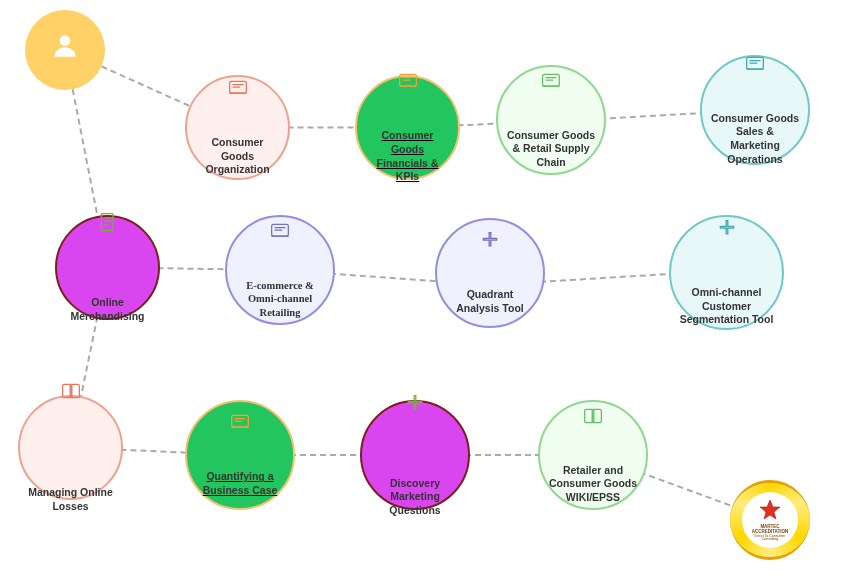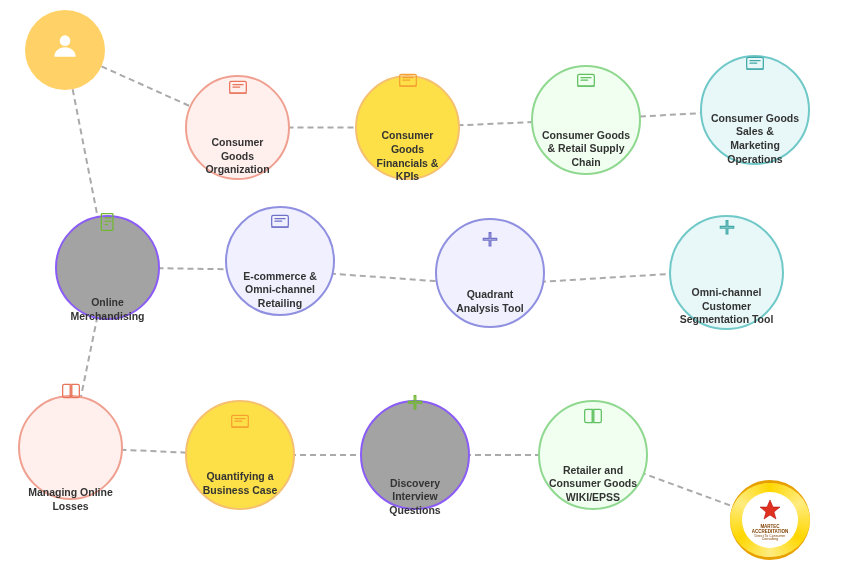--- a/index.html
+++ b/index.html
@@ -59,22 +59,23 @@
     
     .node-coral {
       background: #fff0ee;
       border: 2px solid #f0a090;
       justify-content: center;
     }
     .node-coral .icon { color: #e8745a; }
 
     
     .node-orange {
-      background: #fde047;
+      background: #22c55e;
       border: 2px solid #f5c070;
+      text-decoration: underline;
     }
     .node-orange .icon { color: #f5a030; }
 
     
     .node-green {
       background: #f0fff0;
       border: 2px solid #90d890;
     }
     .node-green .icon { color: #60c060; }
 
@@ -87,22 +88,22 @@
 
     
     .node-purple {
       background: #f0f0ff;
       border: 2px solid #9090e0;
     }
     .node-purple .icon { color: #7070c8; }
 
     
     .node-lime {
-      background: #a3a3a3;
-      border: 2px solid #8b5cf6;
+      background: #d946ef;
+      border: 2px solid #7f1d1d;
       gap: 26px;
     }
     .node-lime .icon { color: #70b830; }
 
     
     .badge {
       position: absolute;
       width: 80px; height: 80px;
       border-radius: 50%;
       background: radial-gradient(circle, #fff8e0 0%, #ffe080 60%, #f0c020 100%);
@@ -146,21 +147,21 @@
         </svg></div>
       <div class="label">Consumer Goods Organization</div>
     </div>
     <div class="node node-orange" style="left: 355px; top: 75px; width: 105px; height: 105px;">
       <div class="icon"><svg width="20" height="20" viewBox="0 0 24 24" fill="currentColor">
           <rect x="2" y="4" width="20" height="14" rx="2" fill="none" stroke="currentColor" stroke-width="1.5"></rect>
           <path d="M6 8h12M6 11h8M2 18h20" stroke="currentColor" stroke-width="1.5" stroke-linecap="round"></path>
         </svg></div>
       <div class="label">Consumer Goods Financials &amp; KPIs</div>
     </div>
-    <div class="node node-green" style="left: 531px; top: 65px; width: 110px; height: 110px;">
+    <div class="node node-green" style="left: 496px; top: 65px; width: 110px; height: 110px;">
       <div class="icon"><svg width="20" height="20" viewBox="0 0 24 24" fill="currentColor">
           <rect x="2" y="4" width="20" height="14" rx="2" fill="none" stroke="currentColor" stroke-width="1.5"></rect>
           <path d="M6 8h12M6 11h8M2 18h20" stroke="currentColor" stroke-width="1.5" stroke-linecap="round"></path>
         </svg></div>
       <div class="label">Consumer Goods &amp; Retail Supply Chain</div>
     </div>
     <div class="node node-teal" style="left: 700px; top: 55px; width: 110px; height: 110px;">
       <div class="icon"><svg width="20" height="20" viewBox="0 0 24 24" fill="currentColor">
           <rect x="2" y="4" width="20" height="14" rx="2" fill="none" stroke="currentColor" stroke-width="1.5"></rect>
           <path d="M6 8h12M6 11h8M2 18h20" stroke="currentColor" stroke-width="1.5" stroke-linecap="round"></path>
@@ -169,21 +170,21 @@
     </div>
     <div class="node node-lime" style="left: 55px; top: 215px; width: 105px; height: 105px;">
       <div class="icon"><svg width="20" height="20" viewBox="0 0 24 24" fill="currentColor" style="color:inherit">
           <rect x="4" y="2" width="14" height="20" rx="1" fill="none" stroke="currentColor" stroke-width="1.5"></rect>
           <line x1="8" y1="7" x2="16" y2="7" stroke="currentColor" stroke-width="1.5"></line>
           <line x1="8" y1="11" x2="16" y2="11" stroke="currentColor" stroke-width="1.5"></line>
           <line x1="8" y1="15" x2="12" y2="15" stroke="currentColor" stroke-width="1.5"></line>
         </svg></div>
       <div class="label">Online Merchandising</div>
     </div>
-    <div class="node node-purple" style="left: 225px; top: 206px; width: 110px; height: 110px;">
+    <div class="node node-purple" style="left: 225px; top: 215px; width: 110px; height: 110px; font-family: Liberation Serif, serif;">
       <div class="icon"><svg width="20" height="20" viewBox="0 0 24 24" fill="currentColor">
           <rect x="2" y="4" width="20" height="14" rx="2" fill="none" stroke="currentColor" stroke-width="1.5"></rect>
           <path d="M6 8h12M6 11h8M2 18h20" stroke="currentColor" stroke-width="1.5" stroke-linecap="round"></path>
         </svg></div>
       <div class="label">E-commerce &amp; Omni-channel Retailing</div>
     </div>
     <div class="node node-purple" style="left: 435px; top: 218px; width: 110px; height: 110px;">
       <div class="icon"><svg width="20" height="20" viewBox="0 0 24 24" fill="currentColor">
           <path d="M11 3h2v7h7v2h-7v7h-2v-7H4v-2h7z" opacity="0.3"></path>
           <path d="M11 3h2v7h7v2h-7v7h-2v-7H4v-2h7z" fill="none" stroke="currentColor" stroke-width="1.5"></path>
@@ -210,21 +211,21 @@
           <rect x="2" y="4" width="20" height="14" rx="2" fill="none" stroke="currentColor" stroke-width="1.5"></rect>
           <path d="M6 8h12M6 11h8M2 18h20" stroke="currentColor" stroke-width="1.5" stroke-linecap="round"></path>
         </svg></div>
       <div class="label">Quantifying a Business Case</div>
     </div>
     <div class="node node-lime" style="left: 360px; top: 400px; width: 110px; height: 110px;">
       <div class="icon"><svg width="20" height="20" viewBox="0 0 24 24" fill="currentColor">
           <path d="M11 3h2v7h7v2h-7v7h-2v-7H4v-2h7z" opacity="0.3"></path>
           <path d="M11 3h2v7h7v2h-7v7h-2v-7H4v-2h7z" fill="none" stroke="currentColor" stroke-width="1.5"></path>
         </svg></div>
-      <div class="label">Discovery Interview Questions</div>
+      <div class="label">Discovery Marketing Questions</div>
     </div>
     <div class="node node-green" style="left: 538px; top: 400px; width: 110px; height: 110px; align-items: center;">
       <div class="icon"><svg width="20" height="20" viewBox="0 0 24 24" fill="none" stroke="currentColor" stroke-width="1.5">
           <path d="M2 6c0-1 .9-2 2-2h7v16H4c-1.1 0-2-.9-2-2V6z"></path>
           <path d="M22 6c0-1-.9-2-2-2h-7v16h7c1.1 0 2-.9 2-2V6z"></path>
           <line x1="12" y1="4" x2="12" y2="20" stroke="currentColor"></line>
         </svg></div>
       <div class="label">Retailer and Consumer Goods WIKI/EPSS</div>
     </div>
     <div class="badge" style="left: 730px; top: 480px;">

